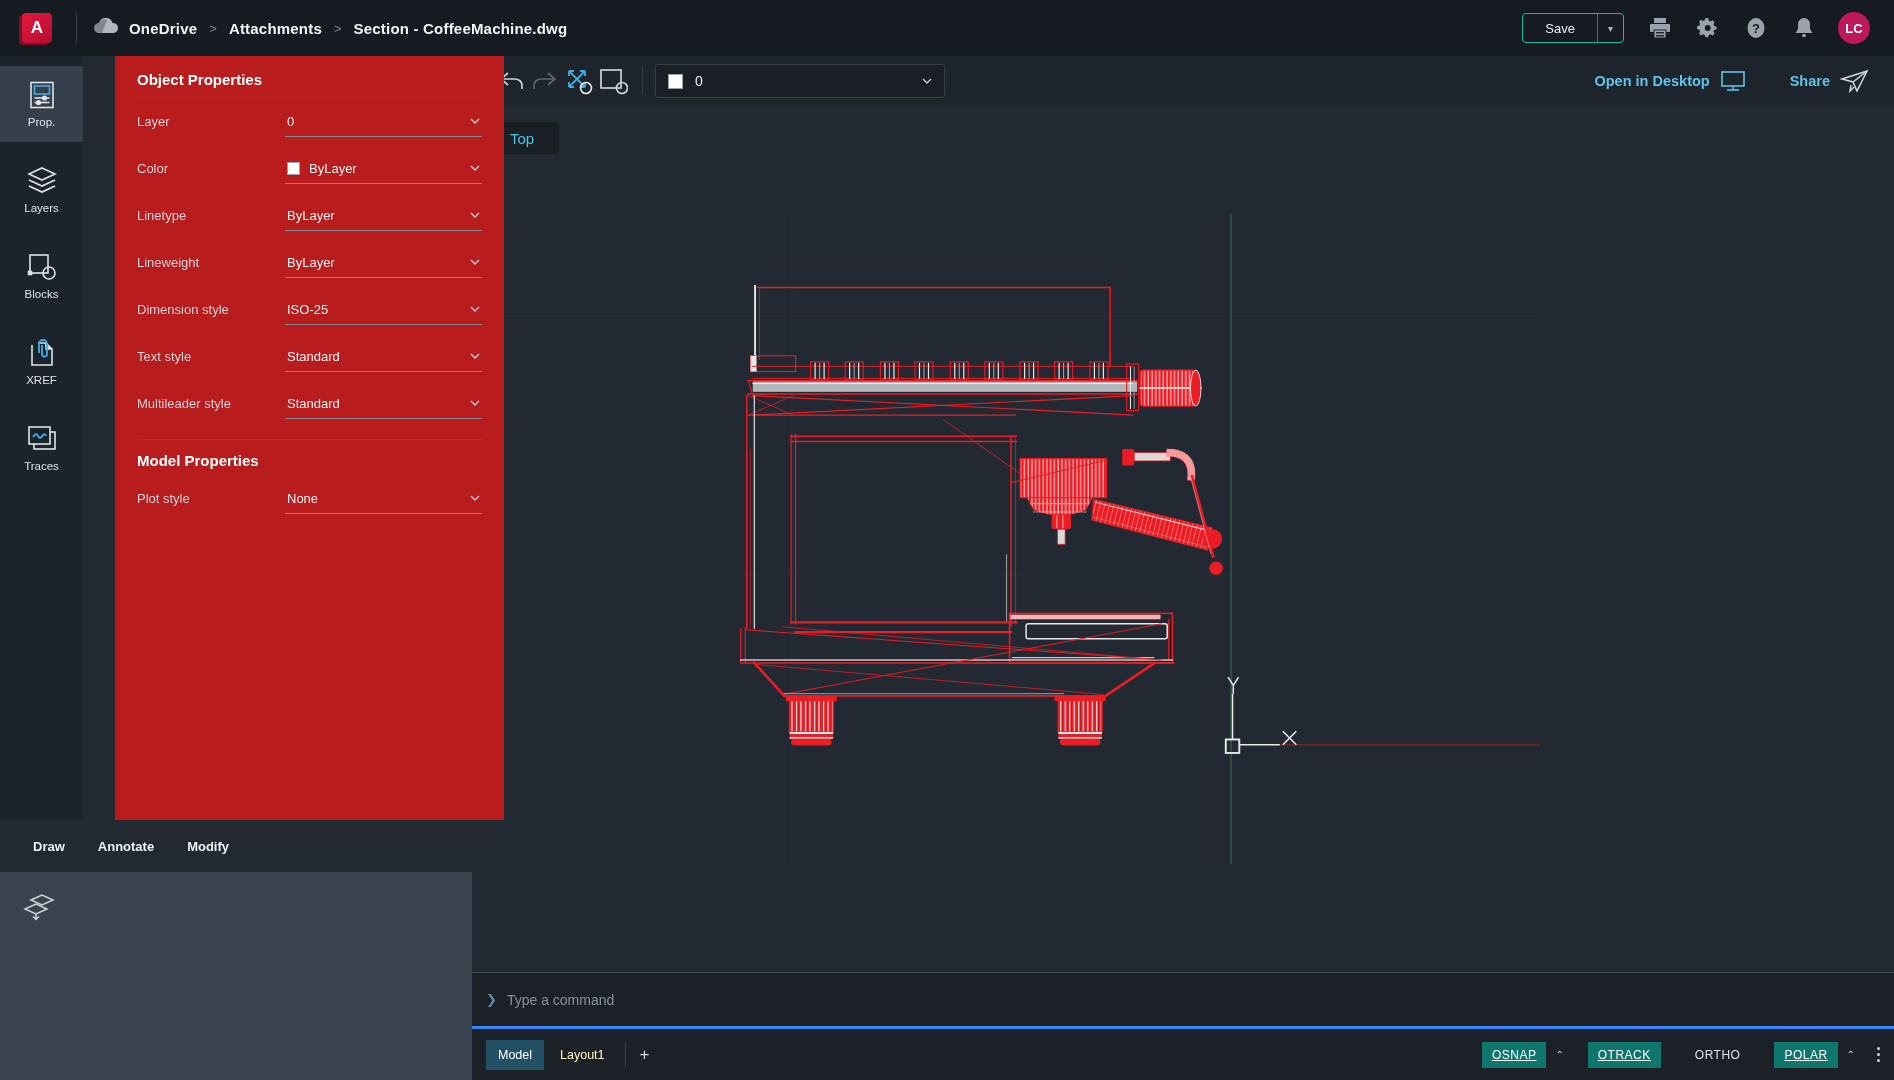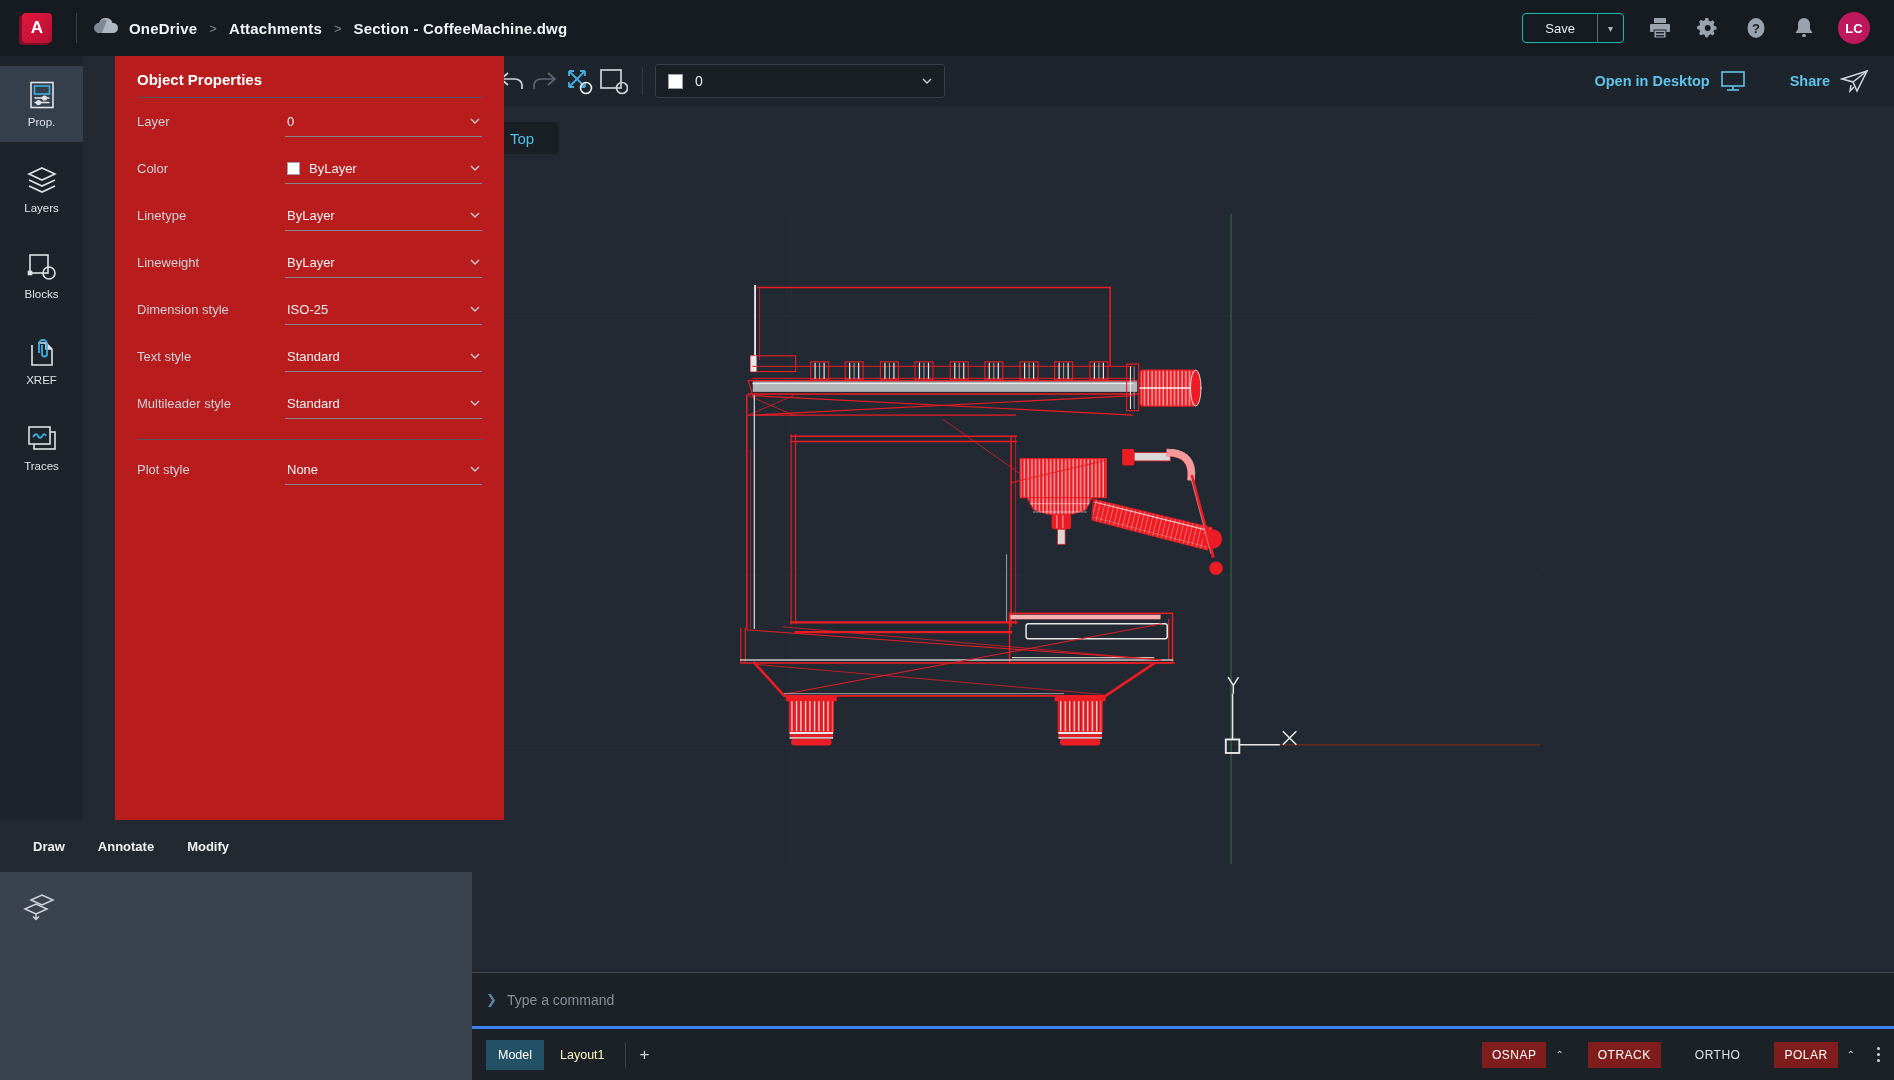--- a/index.html
+++ b/index.html
@@ -92,21 +92,21 @@
                background:#1c2128; border-top:3px solid #3b82f6; display:flex;
                align-items:center; z-index:15; }
   .mtab { height:30px; padding:0 12px; display:flex; align-items:center; font-size:12.5px;
           color:#fef9c3; cursor:pointer; margin-left:4px; }
   .mtab.active { background:#245066; color:#fff; margin-left:14px; }
   .mtab-sep { width:1px; height:26px; background:#3a424c; margin:0 8px; }
   .addtab { color:#cfd5db; font-size:17px; margin-left:6px; cursor:pointer; }
   #status-right { margin-left:auto; display:flex; align-items:center; padding-right:14px; }
   .toggle { height:26px; padding:0 10px; display:flex; align-items:center; font-size:12px;
             letter-spacing:.5px; color:#dfe4e9; cursor:pointer; margin-left:24px; }
-  .toggle.on { background:#7f1d1d; color:#fff; }
+  .toggle.on { background:#0f766e; color:#fff;text-decoration:underline; }
   .caret { color:#cfd5db; font-size:10px; margin-left:9px; cursor:pointer; }
   .kebab { color:#cfd5db; margin-left:22px; letter-spacing:0; font-size:15px;
            line-height:5px; cursor:pointer; display:flex; flex-direction:column; gap:3px; }
   .kdot { width:3px; height:3px; border-radius:50%; background:#cfd5db; }
 </style>
 </head>
 <body>
 
 <div id="topbar">
   <div class="logo">A</div>
@@ -278,20 +278,21 @@
     <span class="lbl">Multileader style</span>
     <span class="val">
       <span>Standard</span>
       <svg class="chev" viewBox="0 0 10 6">
           <polyline points="1,1 5,5 9,1" fill="none" stroke="#c6cdd5" stroke-width="1.4"></polyline>
         </svg>
     </span>
   </div>
 
   <div class="p-rule mp-gap"></div>
+  <div class="p-header" style="padding-top:12px">Model Properties</div>
 
   <div class="prow" style="margin-top:6px">
     <span class="lbl">Plot style</span>
     <span class="val">
       <span>None</span>
       <svg class="chev" viewBox="0 0 10 6">
           <polyline points="1,1 5,5 9,1" fill="none" stroke="#c6cdd5" stroke-width="1.4"></polyline>
         </svg>
     </span>
   </div>

